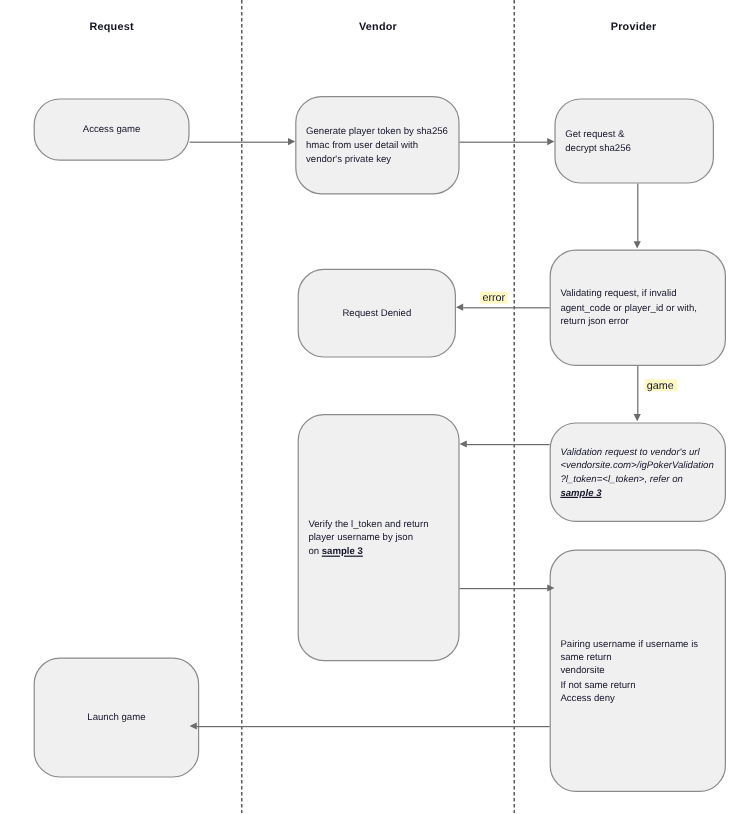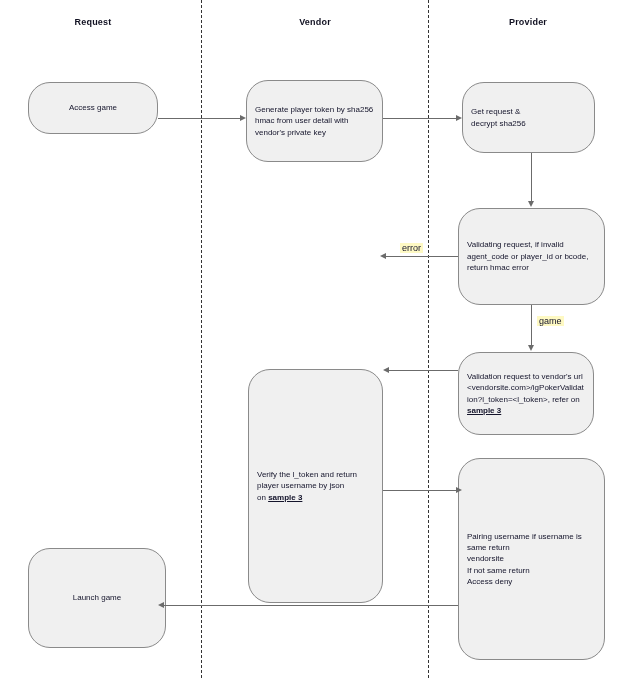--- a/index.html
+++ b/index.html
@@ -128,29 +128,32 @@
   <div class="node" style="left:246px; top:80px; width:137px; height:82px;">
     <span class="node-text">Generate player token by sha256 hmac from user detail with vendor's private key</span>
   </div>
 
   <div class="node" style="left:462px; top:82px; width:133px; height:71px;">
     <span class="node-text">Get request &amp;
 decrypt sha256</span>
   </div>
 
   <div class="node" style="left:458px; top:208px; width:147px; height:97px;">
-    <span class="node-text">Validating request, if invalid agent_code or player_id or bcode, return hmac error</span>
+    <span class="node-text">Validating request, if invalid agent_code or player_id or with, return json error</span>
   </div>
 
+  <div class="node centered" style="left:248px; top:224px; width:132px; height:74px;">
+    <span class="node-text">Request Denied</span>
+  </div>
 
-  <div class="node" style="left:458px; top:352px; width:136px; height:83px;">
+  <div class="node" style="left:458px; top:352px; width:147px; height:83px;font-style:italic;">
     <span class="node-text"><span>Validation request to vendor's url &lt;vendorsite.com&gt;/igPokerValidation?l_token=&lt;l_token&gt;, refer on </span><span class="ul">sample 3</span></span>
   </div>
 
-  <div class="node" style="left:248px; top:345px; width:135px; height:234px;margin-top:24px;">
+  <div class="node" style="left:248px; top:345px; width:135px; height:206px;">
     <span class="node-text"><span>Verify the l_token and return player username by json
 on </span><span class="ul">sample 3</span></span>
   </div>
 
   <div class="node" style="left:458px; top:458px; width:147px; height:202px;">
     <span class="node-text">Pairing username if username is same return
 vendorsite
 If not same return
 Access deny</span>
   </div>

